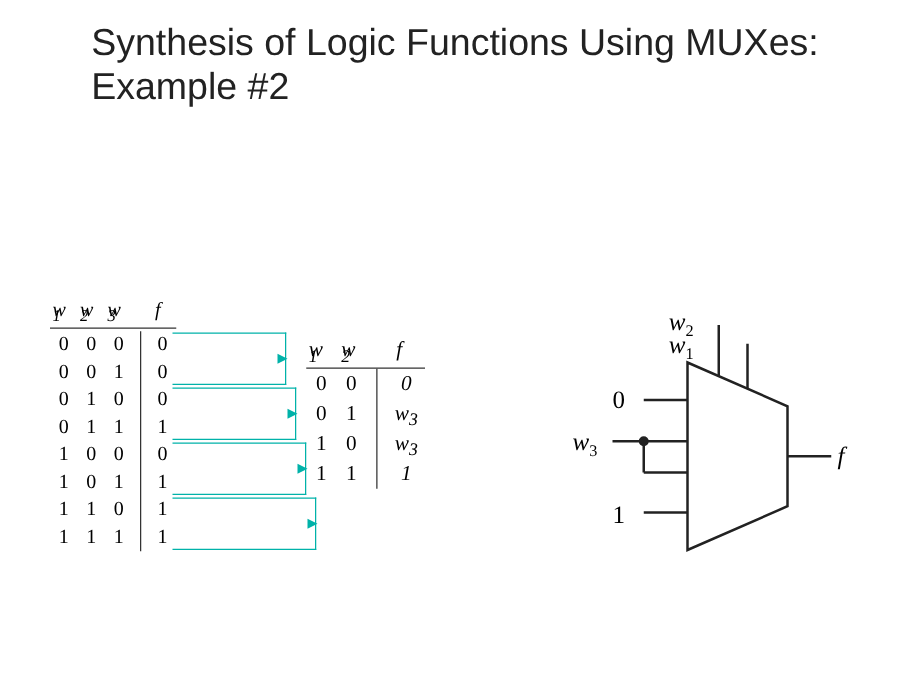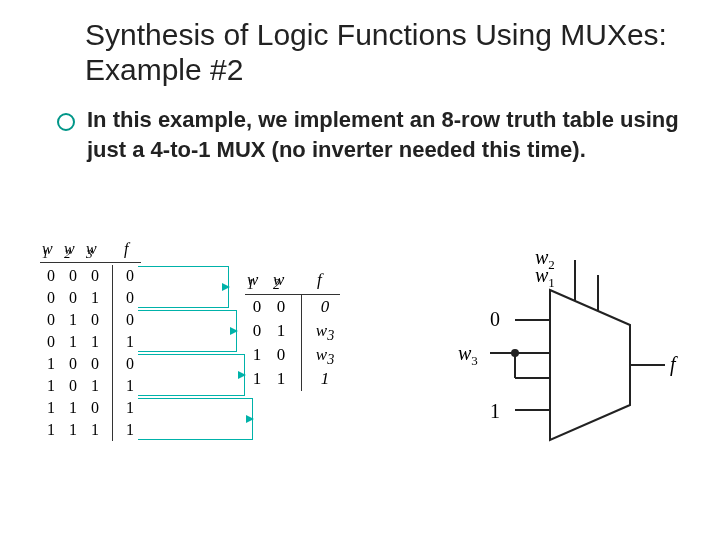--- a/index.html
+++ b/index.html
@@ -1,16 +1,16 @@
 <!DOCTYPE html>
 <html><head>
 <meta charset="utf-8">
 <style>
   html,body{margin:0;padding:0;background:#fff;font-family:Arial,Helvetica,sans-serif;}
-  .slide{width:720px;height:540px;position:relative;box-sizing:border-box;padding:18px 27px;}
+  .slide{width:720px;height:540px;position:relative;box-sizing:border-box;padding:18px 15px;}
   .title{font-size:30px;line-height:1.15;color:#222;margin:0 0 18px 58px;font-weight:400;}
   .bullet-row{display:flex;align-items:flex-start;margin-left:30px;margin-right:10px;}
   .bmark{width:14px;height:14px;border:2px solid #009688;border-radius:50%;margin-top:8px;margin-right:12px;flex:0 0 auto;}
   .btext{font-size:22px;font-family:Verdana,Geneva,sans-serif;font-weight:700;color:#222;line-height:1.35;}
   .content{position:absolute;left:30px;right:30px;top:240px;bottom:20px;}
 
   
   .tt8{position:absolute;left:10px;top:0;font-family:"Times New Roman",serif;font-size:16px;}
   .tt8 .hdr{position:relative;height:22px;}
   .tt8 .hdr span{position:absolute;font-style:italic;}
@@ -41,24 +41,20 @@
   .mux text{font-family:"Times New Roman",serif;font-size:20px;font-style:italic;}
   .mux .sub{font-size:13px;font-style:normal;}
   .mux .plain{font-style:normal;}
 </style>
 </head>
 <body>
 
 <div class="slide">
   <h1 class="title">Synthesis of Logic Functions Using MUXes: Example #2</h1>
 
-  <div class="bullet-row">
-    <span class="bmark"></span>
-    <span class="btext">In this example, we implement an 8-row truth table using just a 4-to-1 MUX (no inverter needed this time).</span>
-  </div>
 
   <div class="content">
 
     <div class="tt8">
       <div class="hdr">
         <span style="left:2px"><span>w</span><sub class="plain">1</sub></span>
         <span style="left:24px"><span>w</span><sub class="plain">2</sub></span>
         <span style="left:46px"><span>w</span><sub class="plain">3</sub></span>
         <span style="left:84px">f</span>
       </div>

